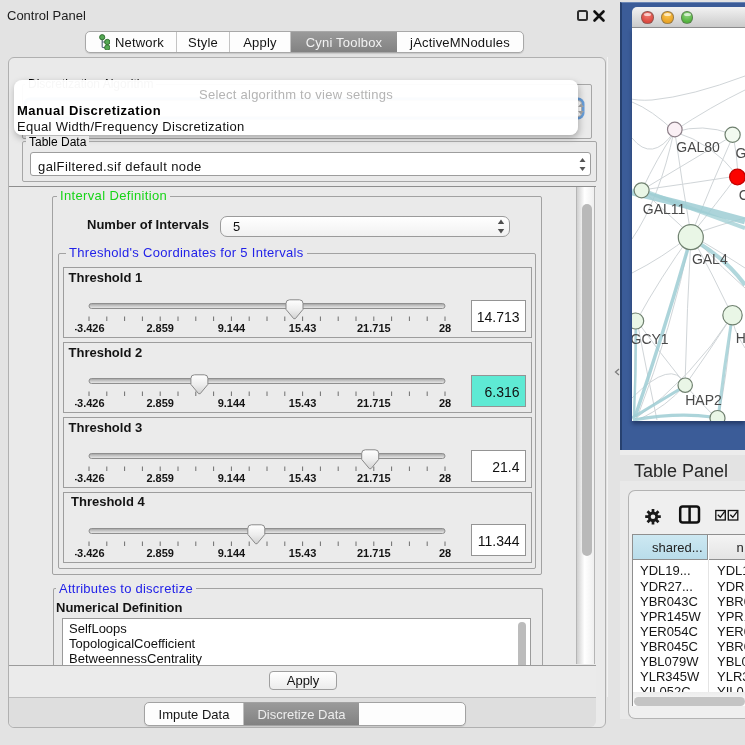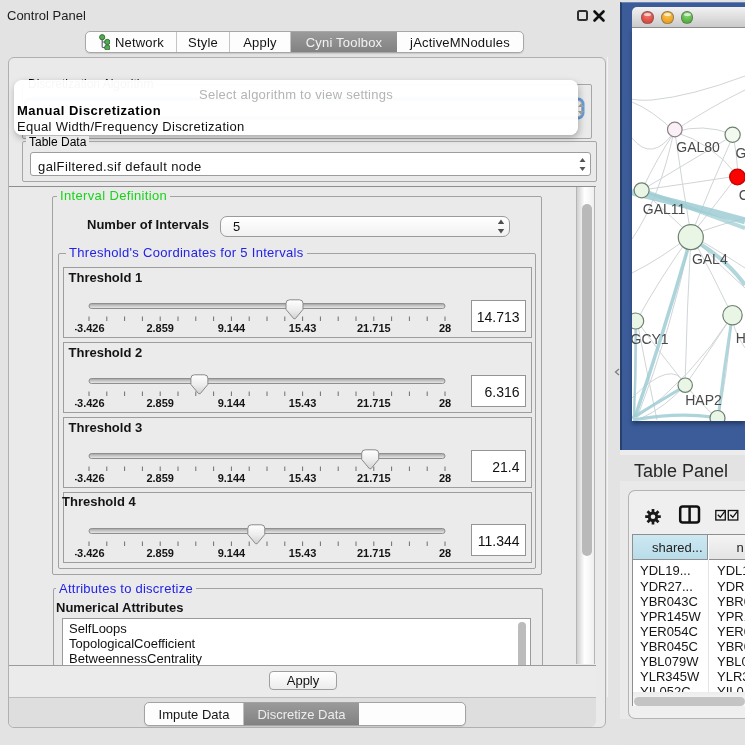--- a/index.html
+++ b/index.html
@@ -112,52 +112,52 @@
       <rect x="14.0" y="9.5" width="356.0" height="5" rx="2.5" fill="url(#trk)" stroke="#8f8f8f" stroke-width="1"></rect>
       <path d="M14.00 22.5 L14.00 27.0 M31.80 22.5 L31.80 27.0 M49.60 22.5 L49.60 27.0 M67.40 22.5 L67.40 27.0 M85.20 22.5 L85.20 27.0 M103.00 22.5 L103.00 27.0 M120.80 22.5 L120.80 27.0 M138.60 22.5 L138.60 27.0 M156.40 22.5 L156.40 27.0 M174.20 22.5 L174.20 27.0 M192.00 22.5 L192.00 27.0 M209.80 22.5 L209.80 27.0 M227.60 22.5 L227.60 27.0 M245.40 22.5 L245.40 27.0 M263.20 22.5 L263.20 27.0 M281.00 22.5 L281.00 27.0 M298.80 22.5 L298.80 27.0 M316.60 22.5 L316.60 27.0 M334.40 22.5 L334.40 27.0 M352.20 22.5 L352.20 27.0 M370.00 22.5 L370.00 27.0" stroke="#6f6f6f" stroke-width="1"></path>
       <text x="14.0" y="38.0" font-family="Liberation Sans" font-size="11" font-weight="bold" fill="#141414" text-anchor="middle">-3.426</text>
       <text x="85.2" y="38.0" font-family="Liberation Sans" font-size="11" font-weight="bold" fill="#141414" text-anchor="middle">2.859</text>
       <text x="156.4" y="38.0" font-family="Liberation Sans" font-size="11" font-weight="bold" fill="#141414" text-anchor="middle">9.144</text>
       <text x="227.6" y="38.0" font-family="Liberation Sans" font-size="11" font-weight="bold" fill="#141414" text-anchor="middle">15.43</text>
       <text x="298.8" y="38.0" font-family="Liberation Sans" font-size="11" font-weight="bold" fill="#141414" text-anchor="middle">21.715</text>
       <text x="370.0" y="38.0" font-family="Liberation Sans" font-size="11" font-weight="bold" fill="#141414" text-anchor="middle">28</text>
       <path d="M115.9 9.4 Q115.9 5.8 119.5 5.8 L129.3 5.8 Q132.9 5.8 132.9 9.4 L132.9 15.4 L125.2 24.7 L123.6 24.7 L115.9 15.4 Z" fill="url(#thm)" stroke="#898989" stroke-width="1"></path>
     </svg>
-<div class="abs" style="left:470.5px;top:374.8px;width:55px;height:32px;background:#ffffff;border:1px solid #949494;font-size:14px;color:#111;text-align:right;padding:8px 5px 0 0;">6.316</div>
+<div class="abs" style="left:470.5px;top:374.8px;width:55px;height:32px;background:#5eead4;border:1px solid #949494;font-size:14px;color:#111;text-align:right;padding:8px 5px 0 0;">6.316</div>
 <div class="abs" style="left:63px;top:417.0px;width:469px;height:71px;background:#ebebeb;border:1px solid #9d9d9d;"></div>
 <div class="abs" style="left:68.5px;top:419.5px;font-size:13px;font-weight:bold;color:#141414;">Threshold 3</div>
 <svg class="abs" style="left:75px;top:444.0px;" width="385" height="42" viewBox="0 0 385 42">
       <rect x="14.0" y="9.5" width="356.0" height="5" rx="2.5" fill="url(#trk)" stroke="#8f8f8f" stroke-width="1"></rect>
       <path d="M14.00 22.5 L14.00 27.0 M31.80 22.5 L31.80 27.0 M49.60 22.5 L49.60 27.0 M67.40 22.5 L67.40 27.0 M85.20 22.5 L85.20 27.0 M103.00 22.5 L103.00 27.0 M120.80 22.5 L120.80 27.0 M138.60 22.5 L138.60 27.0 M156.40 22.5 L156.40 27.0 M174.20 22.5 L174.20 27.0 M192.00 22.5 L192.00 27.0 M209.80 22.5 L209.80 27.0 M227.60 22.5 L227.60 27.0 M245.40 22.5 L245.40 27.0 M263.20 22.5 L263.20 27.0 M281.00 22.5 L281.00 27.0 M298.80 22.5 L298.80 27.0 M316.60 22.5 L316.60 27.0 M334.40 22.5 L334.40 27.0 M352.20 22.5 L352.20 27.0 M370.00 22.5 L370.00 27.0" stroke="#6f6f6f" stroke-width="1"></path>
       <text x="14.0" y="38.0" font-family="Liberation Sans" font-size="11" font-weight="bold" fill="#141414" text-anchor="middle">-3.426</text>
       <text x="85.2" y="38.0" font-family="Liberation Sans" font-size="11" font-weight="bold" fill="#141414" text-anchor="middle">2.859</text>
       <text x="156.4" y="38.0" font-family="Liberation Sans" font-size="11" font-weight="bold" fill="#141414" text-anchor="middle">9.144</text>
       <text x="227.6" y="38.0" font-family="Liberation Sans" font-size="11" font-weight="bold" fill="#141414" text-anchor="middle">15.43</text>
       <text x="298.8" y="38.0" font-family="Liberation Sans" font-size="11" font-weight="bold" fill="#141414" text-anchor="middle">21.715</text>
       <text x="370.0" y="38.0" font-family="Liberation Sans" font-size="11" font-weight="bold" fill="#141414" text-anchor="middle">28</text>
       <path d="M286.7 9.4 Q286.7 5.8 290.3 5.8 L300.1 5.8 Q303.7 5.8 303.7 9.4 L303.7 15.4 L296.0 24.7 L294.4 24.7 L286.7 15.4 Z" fill="url(#thm)" stroke="#898989" stroke-width="1"></path>
     </svg>
 <div class="abs" style="left:470.5px;top:449.6px;width:55px;height:32px;background:#fff;border:1px solid #949494;font-size:14px;color:#111;text-align:right;padding:8px 5px 0 0;">21.4</div>
 <div class="abs" style="left:63px;top:491.8px;width:469px;height:71px;background:#ebebeb;border:1px solid #9d9d9d;"></div>
-<div class="abs" style="left:62px;top:494.3px;font-size:13px;font-weight:bold;color:#141414;">Threshold 4</div>
+<div class="abs" style="left:71px;top:494.3px;font-size:13px;font-weight:bold;color:#141414;">Threshold 4</div>
 <svg class="abs" style="left:75px;top:518.8px;" width="385" height="42" viewBox="0 0 385 42">
       <rect x="14.0" y="9.5" width="356.0" height="5" rx="2.5" fill="url(#trk)" stroke="#8f8f8f" stroke-width="1"></rect>
       <path d="M14.00 22.5 L14.00 27.0 M31.80 22.5 L31.80 27.0 M49.60 22.5 L49.60 27.0 M67.40 22.5 L67.40 27.0 M85.20 22.5 L85.20 27.0 M103.00 22.5 L103.00 27.0 M120.80 22.5 L120.80 27.0 M138.60 22.5 L138.60 27.0 M156.40 22.5 L156.40 27.0 M174.20 22.5 L174.20 27.0 M192.00 22.5 L192.00 27.0 M209.80 22.5 L209.80 27.0 M227.60 22.5 L227.60 27.0 M245.40 22.5 L245.40 27.0 M263.20 22.5 L263.20 27.0 M281.00 22.5 L281.00 27.0 M298.80 22.5 L298.80 27.0 M316.60 22.5 L316.60 27.0 M334.40 22.5 L334.40 27.0 M352.20 22.5 L352.20 27.0 M370.00 22.5 L370.00 27.0" stroke="#6f6f6f" stroke-width="1"></path>
       <text x="14.0" y="38.0" font-family="Liberation Sans" font-size="11" font-weight="bold" fill="#141414" text-anchor="middle">-3.426</text>
       <text x="85.2" y="38.0" font-family="Liberation Sans" font-size="11" font-weight="bold" fill="#141414" text-anchor="middle">2.859</text>
       <text x="156.4" y="38.0" font-family="Liberation Sans" font-size="11" font-weight="bold" fill="#141414" text-anchor="middle">9.144</text>
       <text x="227.6" y="38.0" font-family="Liberation Sans" font-size="11" font-weight="bold" fill="#141414" text-anchor="middle">15.43</text>
       <text x="298.8" y="38.0" font-family="Liberation Sans" font-size="11" font-weight="bold" fill="#141414" text-anchor="middle">21.715</text>
       <text x="370.0" y="38.0" font-family="Liberation Sans" font-size="11" font-weight="bold" fill="#141414" text-anchor="middle">28</text>
       <path d="M172.8 9.4 Q172.8 5.8 176.4 5.8 L186.2 5.8 Q189.8 5.8 189.8 9.4 L189.8 15.4 L182.1 24.7 L180.5 24.7 L172.8 15.4 Z" fill="url(#thm)" stroke="#898989" stroke-width="1"></path>
     </svg>
 <div class="abs" style="left:470.5px;top:524.4px;width:55px;height:32px;background:#fff;border:1px solid #949494;font-size:14px;color:#111;text-align:right;padding:8px 5px 0 0;">11.344</div>
 <div class="grp" style="left:53px;top:588px;width:490px;height:90px;border-bottom:none;border-color:#a2a2a2;"></div>
 <div class="grplabel" style="left:56px;top:582px;color:#2222e8;letter-spacing:0.25px;">Attributes to discretize</div>
-<div class="abs" style="left:56px;top:600px;font-size:13px;font-weight:bold;color:#141414;">Numerical Attributes</div>
+<div class="abs" style="left:56px;top:600px;font-size:13px;font-weight:bold;color:#141414;">Numerical Definition</div>
 <div class="abs" style="left:62px;top:618px;width:469px;height:47px;background:#fff;border:1px solid #9a9a9a;border-bottom:none;overflow:hidden;">
       <div style="font-size:13px;color:#111;padding:2px 0 0 6px;line-height:15px;">SelfLoops<br>TopologicalCoefficient<br>BetweennessCentrality</div>
       <div style="position:absolute;right:4px;top:3px;width:8px;height:60px;background:#bcbcbc;border-radius:4px;"></div>
     </div>
 </div>
 
 <div class="abs" style="left:9px;top:664.5px;width:587px;height:32.5px;background:#ebebeb;border-top:1px solid #9b9b9b;"></div>
 <div class="abs" style="left:269px;top:671px;width:68px;height:19px;background:linear-gradient(#ffffff,#ececec);border:1px solid #9f9f9f;border-radius:4px;text-align:center;font-size:13px;color:#111;line-height:17px;">Apply</div>
 <div class="abs" style="left:9px;top:697px;width:587px;height:30px;background:#dedede;border-top:1px solid #bbb;border-radius:0 0 6px 6px;"></div>
 

